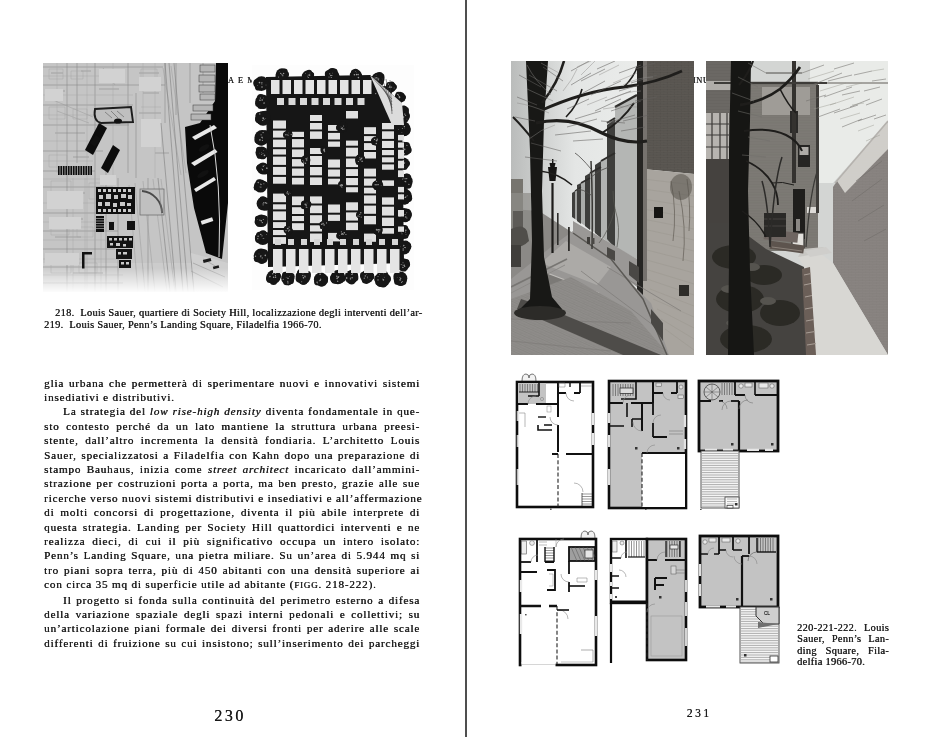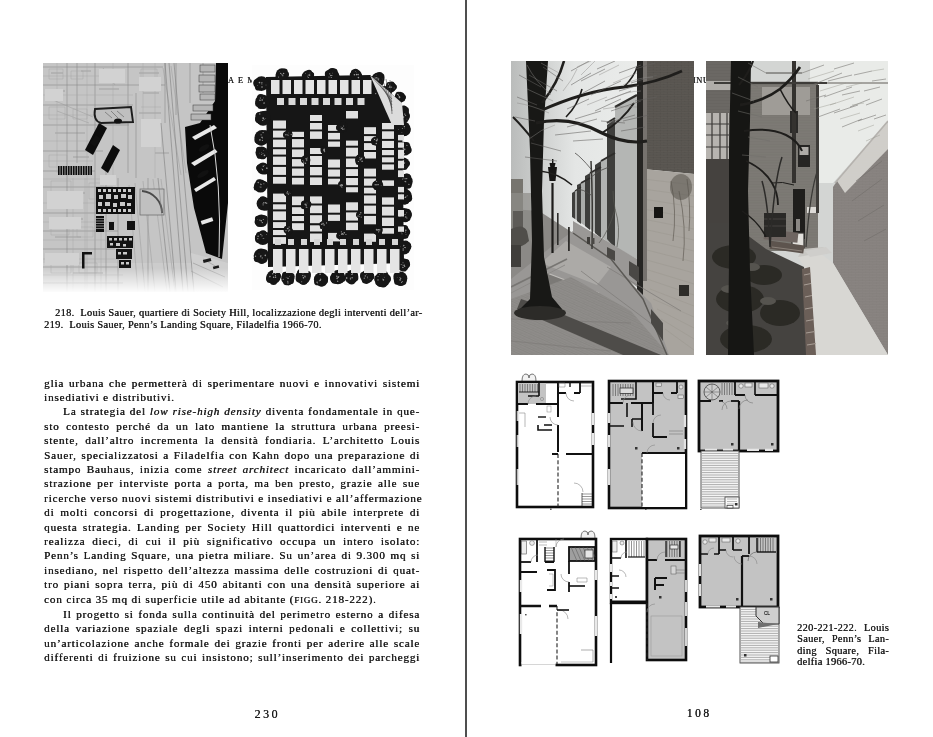--- a/index.html
+++ b/index.html
@@ -1363,36 +1363,35 @@
 </div>
 
 <div class="abs" style="left:44px;top:375.5px;width:376px;font-size:11.2px;line-height:14.4px;letter-spacing:0.8px;">
   <div class="body-line">glia urbana che permetterà di sperimentare nuovi e innovativi sistemi</div>
   <div class="body-line noj">insediativi e distributivi.</div>
   <div class="body-line"><span style="padding-left:19px;"></span>La strategia del <i>low rise-high density</i> diventa fondamentale in que-</div>
   <div class="body-line">sto contesto perché da un lato mantiene la struttura urbana preesi-</div>
   <div class="body-line">stente, dall’altro incrementa la densità fondiaria. L’architetto Louis</div>
   <div class="body-line">Sauer, specializzatosi a Filadelfia con Kahn dopo una preparazione di</div>
   <div class="body-line">stampo Bauhaus, inizia come <i>street architect</i> incaricato dall’ammini-</div>
-  <div class="body-line">strazione per interviste porta a porta, ma ben presto, grazie alle sue</div>
+  <div class="body-line">strazione per costruzioni porta a porta, ma ben presto, grazie alle sue</div>
   <div class="body-line">ricerche verso nuovi sistemi distributivi e insediativi e all’affermazione</div>
   <div class="body-line">di molti concorsi di progettazione, diventa il più abile interprete di</div>
   <div class="body-line">questa strategia. Landing per Society Hill quattordici interventi e ne</div>
   <div class="body-line">realizza dieci, di cui il più significativo occupa un intero isolato:</div>
-  <div class="body-line">Penn’s Landing Square, una pietra miliare. Su un’area di 9.300 mq si</div>
-  <div class="body-line">insediano, nel rispetto dell’altezza massima delle costruzioni di quat-</div>
+  <div class="body-line">Penn’s Landing Square, una pietra miliare. Su un’area di 5.944 mq si</div>
   <div class="body-line">tro piani sopra terra, più di 450 abitanti con una densità superiore ai</div>
   <div class="body-line noj">con circa 35 mq di superficie utile ad abitante (<span style="font-size:9px;">FIGG</span>. 218-222).</div>
   <div class="body-line"><span style="padding-left:19px;"></span>Il progetto si fonda sulla continuità del perimetro esterno a difesa</div>
   <div class="body-line">della variazione spaziale degli spazi interni pedonali e collettivi; su</div>
-  <div class="body-line">un’articolazione anche formale dei grazie fronti per aderire alle scale</div>
+  <div class="body-line">un’articolazione piani formale dei diversi fronti per aderire alle scale</div>
   <div class="body-line">differenti di fruizione su cui insistono; sull’inserimento dei parcheggi</div>
 </div>
 
-<div class="abs" style="left:180px;top:707px;width:100px;text-align:right;font-size:12px;letter-spacing:2.5px;">230</div>
+<div class="abs" style="left:180px;top:707px;width:100px;text-align:center;font-size:16px;letter-spacing:2.5px;">230</div>
 
 <div class="abs hdr" style="left:509px;top:36px;width:386px;">18.&nbsp; DAL BASSO. CONTINUITÀ E TESSUTI URBANI</div>
 
 <div class="abs" style="left:511px;top:61px;width:183px;height:294px;">
 <svg width="183" height="294" viewBox="0 0 183 294" xmlns="http://www.w3.org/2000/svg">
   <defs>
     <pattern id="brick1" width="7" height="3.4" patternUnits="userSpaceOnUse">
       <rect width="7" height="3.4" fill="#56524e"></rect>
       <path d="M0,0.6 H7 M0,2.3 H7" stroke="#635f5b" stroke-width="0.5"></path>
       <path d="M2.4,0.6 V2.3 M5.8,2.3 V4" stroke="#4a4642" stroke-width="0.35"></path>
@@ -1984,13 +1983,13 @@
 </svg>
 </div>
 
 <div class="abs cap" style="left:797px;top:621.5px;width:92px;line-height:11.5px;">
   <div style="text-align:justify;text-align-last:justify;">220-221-222. Louis</div>
   <div style="text-align:justify;text-align-last:justify;">Sauer, Penn’s Lan-</div>
   <div style="text-align:justify;text-align-last:justify;">ding Square, Fila-</div>
   <div>delfia 1966-70.</div>
 </div>
 
-<div class="abs" style="left:649px;top:707px;width:100px;text-align:center;font-size:11.5px;letter-spacing:2.5px;">108</div>
+<div class="abs" style="left:649px;top:707px;width:100px;text-align:center;font-size:11.5px;letter-spacing:2.5px;">231</div>
 
 </body></html>

